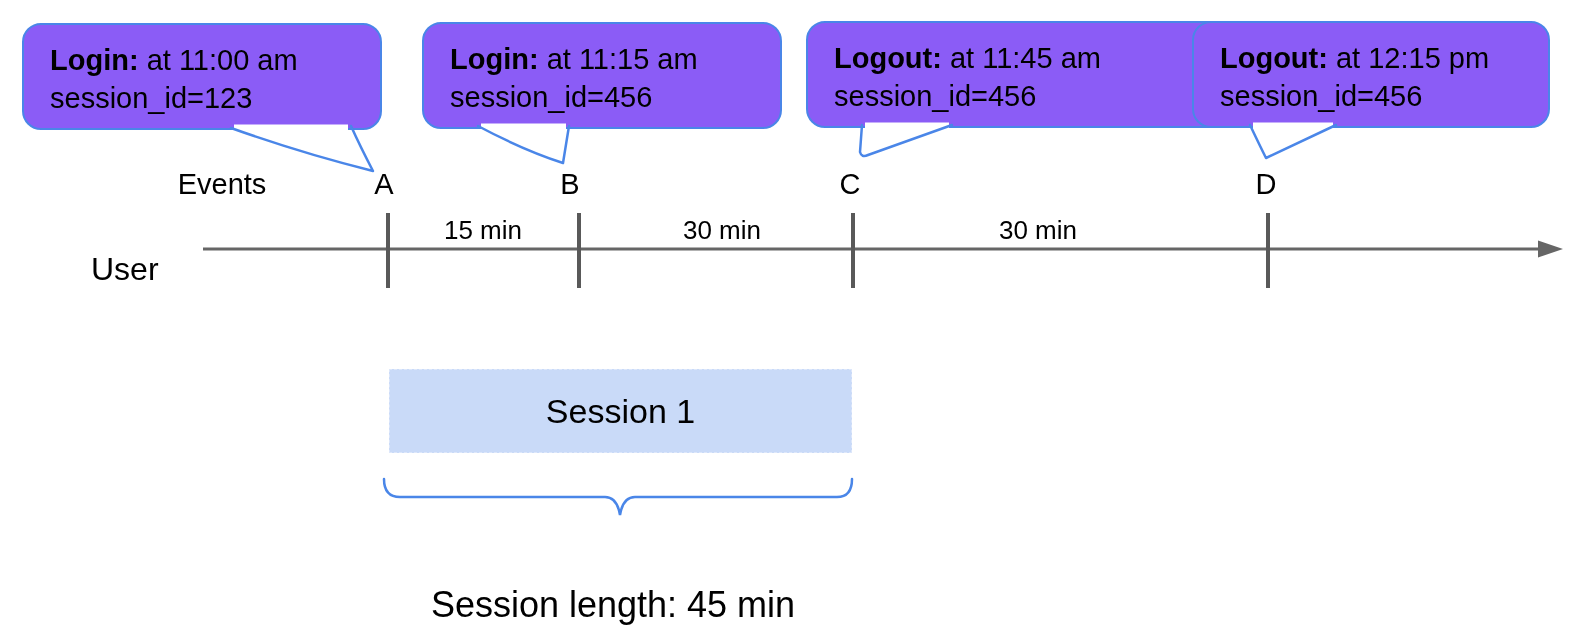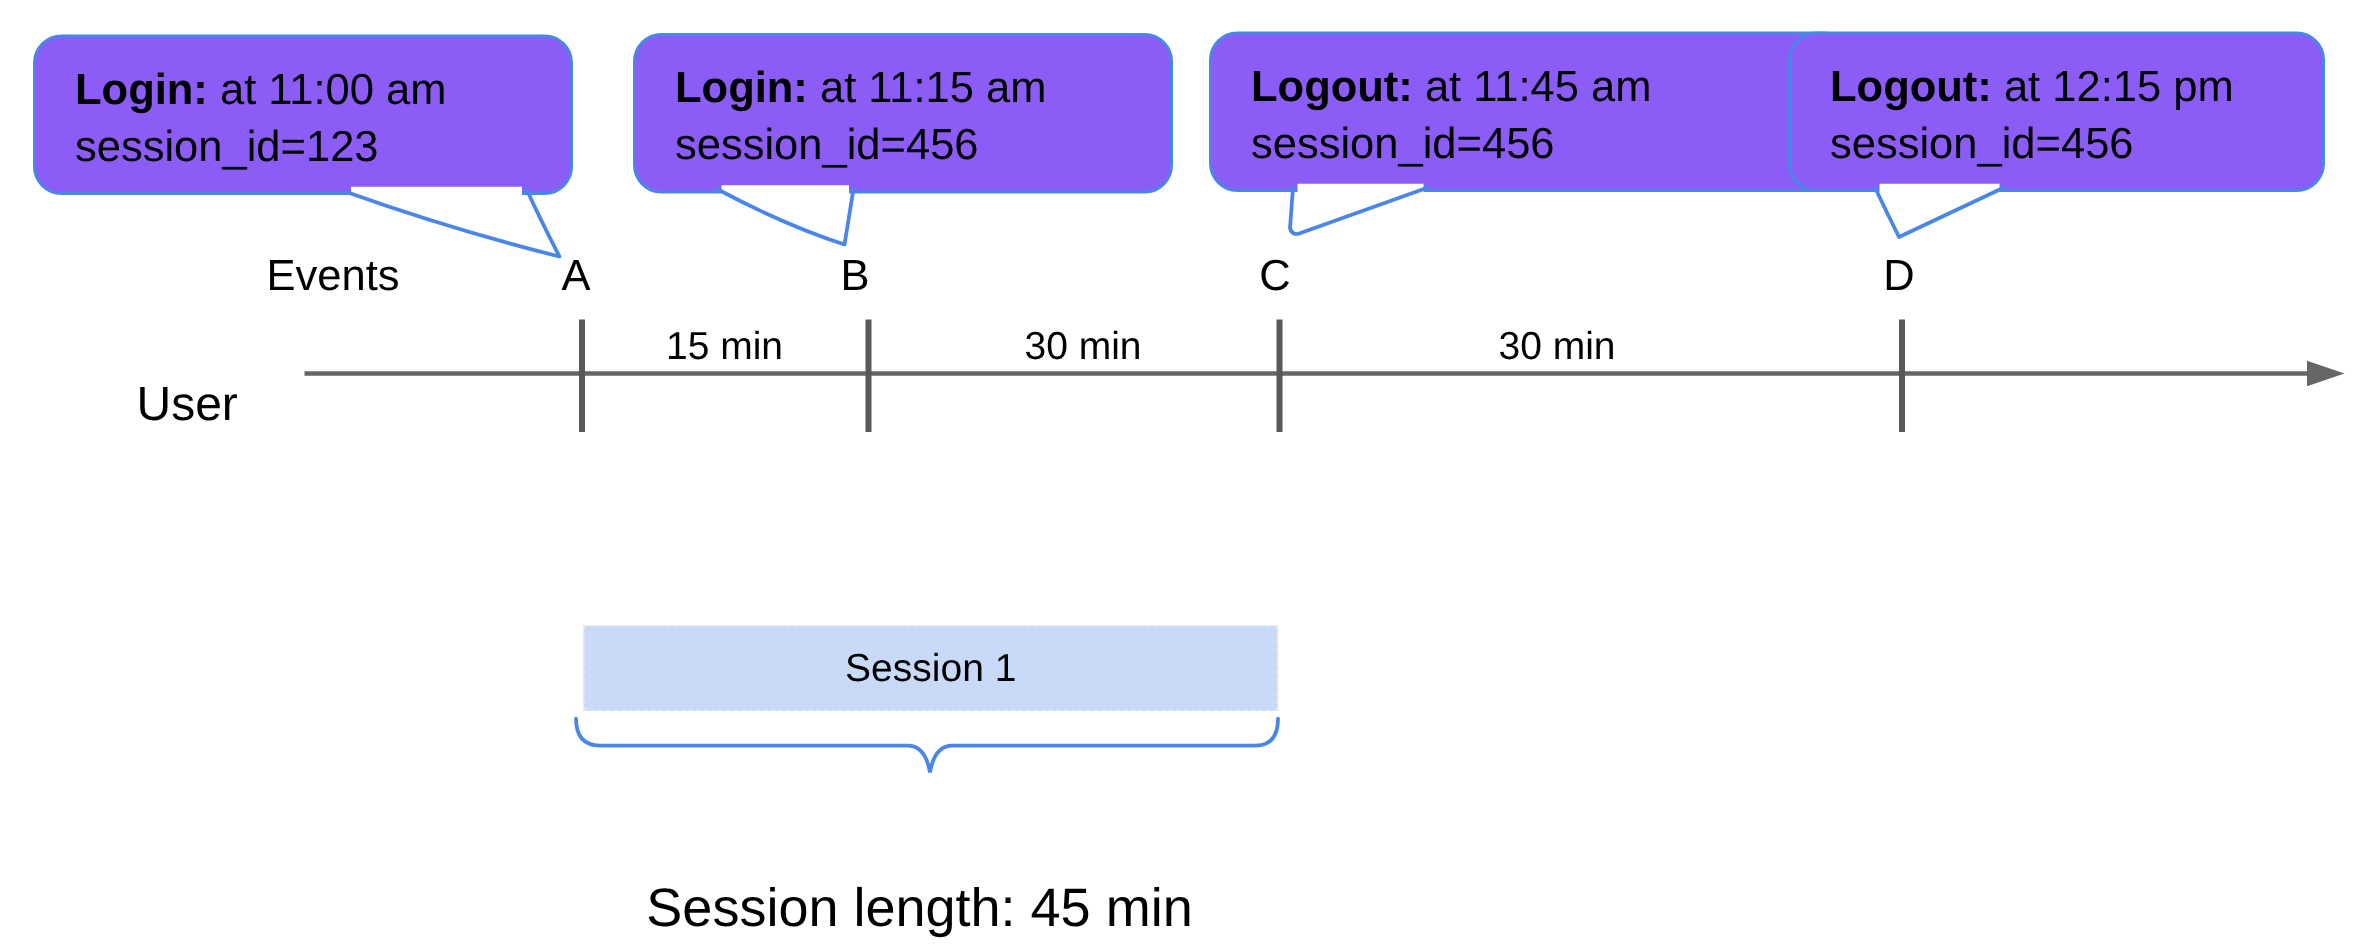--- a/index.html
+++ b/index.html
@@ -39,27 +39,26 @@
   .lbl{position:absolute;text-align:center;white-space:nowrap;}
   .events-lbl{left:152px;top:168px;width:140px;font-size:29px;}
   .evt{top:168px;width:80px;font-size:29px;}
   .evtA{left:344px;} .evtB{left:530px;} .evtC{left:810px;} .evtD{left:1226px;}
   .ivl{top:199px;width:140px;font-size:26px;margin-top:16px;}
   .ivl1{left:413px;} .ivl2{left:652px;} .ivl3{left:968px;}
   .user-lbl{left:91px;top:251px;width:90px;font-size:32px;text-align:left;}
   
   .session-box{
     position:absolute;
-    left:389px;top:369px;width:463px;height:57px;
+    left:389px;top:369px;width:463px;height:84px;
     box-sizing:border-box;
     background:#c9daf8;
     border:1px dashed #dde7fa;
     display:flex;align-items:center;justify-content:center;
-    font-size:26px;
-    margin-top:48px;
+    font-size:34px;
   }
   .session-length{left:413px;top:584px;width:400px;font-size:36px;}
 </style>
 </head>
 <body>
 
 <div class="canvas">
 
   <div class="bubble bubble1">
     <div><span class="bold">Login:</span><span> at 11:00 am</span></div>

